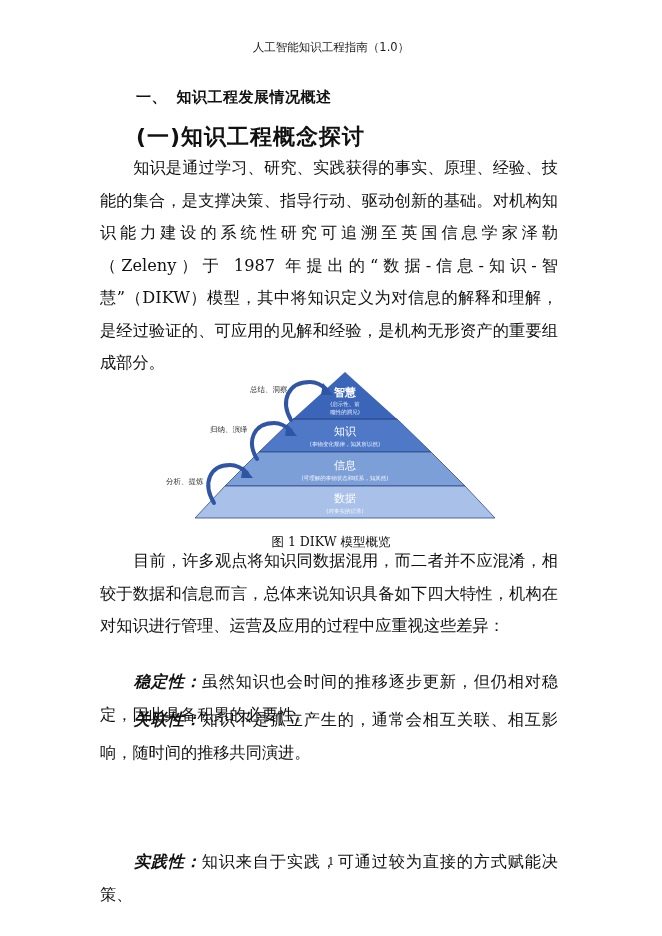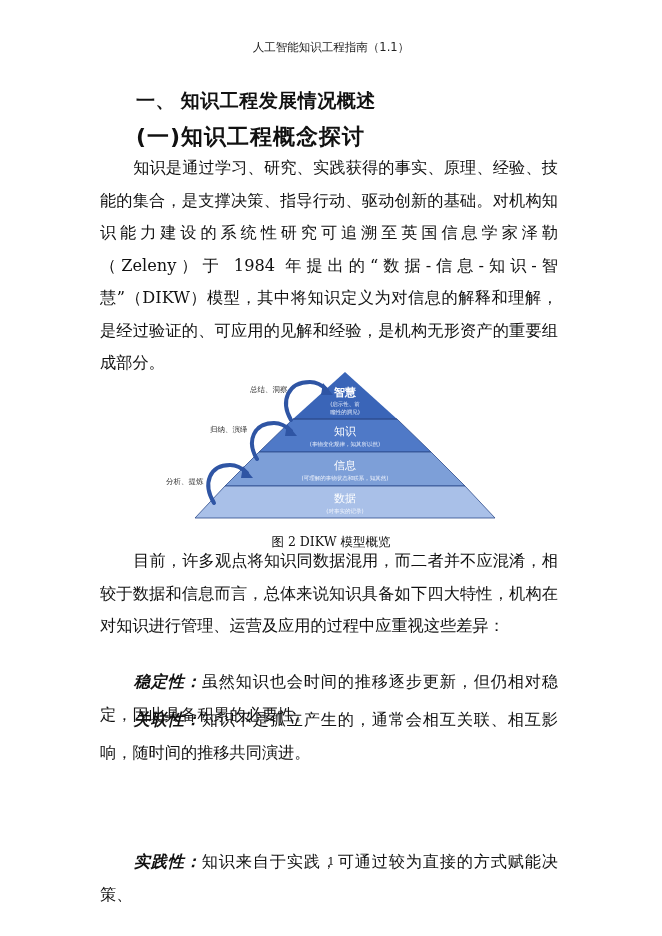--- a/index.html
+++ b/index.html
@@ -1,46 +1,46 @@
 <!DOCTYPE html>
 <html><head>
 <meta charset="utf-8">
 <style>
   html, body { margin:0; padding:0; background:#ffffff; }
   body { width:662px; height:936px; position:relative; overflow:hidden;
          font-family:"DejaVu Serif","Liberation Serif",serif; color:#111; }
   .header { position:absolute; top:40px; left:0; width:662px; text-align:center;
             font-family:"DejaVu Sans","Liberation Sans",sans-serif; font-size:11.5px; color:#222; }
-  .h1 { position:absolute; top:88px; left:136px; font-family:Liberation Sans, sans-serif;
-        font-weight:bold; font-size:19px; letter-spacing:0.5px; }
+  .h1 { position:absolute; top:88px; left:136px; font-family:Liberation Mono, monospace;
+        font-weight:bold; font-size:15px; letter-spacing:0.5px; }
   .h2 { position:absolute; top:122px; left:136px; font-family:"DejaVu Sans","Liberation Sans",sans-serif;
         font-weight:bold; font-size:22px; letter-spacing:1px; }
   .para { position:absolute; left:100px; width:458px; font-size:16.2px; line-height:32.5px;
           text-align:justify; text-align-last:left; }
   .para .ind { display:inline-block; width:33px; }
   .para b { font-family:"DejaVu Sans","Liberation Sans",sans-serif; font-weight:bold;font-style:italic; }
   .p1 { top:152px; }
   .p2 { top:545px; }
   .p3 { top:666px; }
   .p4 { top:704px; }
   .p5 { top:846px; }
   .figure { position:absolute; left:150px; top:365px; width:370px; height:162px; }
   .caption { position:absolute; top:534px; left:0; width:662px; text-align:center; font-size:12.5px; }
   .pagenum { position:absolute; top:855px; left:0; width:662px; text-align:center; font-size:11px; }
   svg text { font-family:"DejaVu Sans","Liberation Sans",sans-serif; }
 </style>
 </head>
 <body>
 
-<div class="header">人工智能知识工程指南（1.1）</div>
+<div class="header">人工智能知识工程指南（1.0）</div>
 
 <div class="h1">一、 知识工程发展情况概述</div>
 <div class="h2">(一)知识工程概念探讨</div>
 
-<div class="para p1"><span class="ind"></span><span>知识是通过学习、研究、实践获得的事实、原理、经验、技能的集合，是支撑决策、指导行动、驱动创新的基础。对机构知识能力建设的系统性研究可追溯至英国信息学家泽勒（Zeleny）于 1984 年提出的“数据-信息-知识-智慧”（DIKW）模型，其中将知识定义为对信息的解释和理解，是经过验证的、可应用的见解和经验，是机构无形资产的重要组成部分。</span></div>
+<div class="para p1"><span class="ind"></span><span>知识是通过学习、研究、实践获得的事实、原理、经验、技能的集合，是支撑决策、指导行动、驱动创新的基础。对机构知识能力建设的系统性研究可追溯至英国信息学家泽勒（Zeleny）于 1987 年提出的“数据-信息-知识-智慧”（DIKW）模型，其中将知识定义为对信息的解释和理解，是经过验证的、可应用的见解和经验，是机构无形资产的重要组成部分。</span></div>
 
 <div class="figure">
   <svg width="370" height="162" viewBox="0 0 370 162" xmlns="http://www.w3.org/2000/svg">
 
     <polygon points="195,7 247,54 143,54" fill="#3a65b8"></polygon>
     <polygon points="143,54 247,54 281,87 109,87" fill="#4f79c7" stroke="#2c4a8a" stroke-width="0.8"></polygon>
     <polygon points="109,87 281,87 315,121 75,121" fill="#7d9fd8" stroke="#2c4a8a" stroke-width="0.8"></polygon>
     <polygon points="75,121 315,121 345,153 45,153" fill="#a9c0e8" stroke="#2c4a8a" stroke-width="0.8"></polygon>
     <line x1="143" y1="54" x2="247" y2="54" stroke="#2c4a8a" stroke-width="0.8"></line>
 
@@ -64,21 +64,21 @@
       <polygon points="137,59 147,71 135,71"></polygon>
       <polygon points="173,18 183,30 171,30"></polygon>
     </g>
 
     <text x="16" y="119" font-size="7.5" fill="#333" id="a-0">分析、提炼</text>
     <text x="60" y="67" font-size="7.5" fill="#333" id="a-1">归纳、演绎</text>
     <text x="100" y="27" font-size="7.5" fill="#333" id="a-2">总结、洞察</text>
   </svg>
 </div>
 
-<div class="caption">图 2 DIKW 模型概览</div>
+<div class="caption">图 1 DIKW 模型概览</div>
 
 <div class="para p2"><span class="ind"></span><span>目前，许多观点将知识同数据混用，而二者并不应混淆，相较于数据和信息而言，总体来说知识具备如下四大特性，机构在对知识进行管理、运营及应用的过程中应重视这些差异：</span></div>
 
 <div class="para p3"><span class="ind"></span><b>稳定性：</b><span>虽然知识也会时间的推移逐步更新，但仍相对稳定，因此具备积累的必要性。</span></div>
 
 <div class="para p4"><span class="ind"></span><b>关联性：</b><span>知识不是孤立产生的，通常会相互关联、相互影响，随时间的推移共同演进。</span></div>
 
 <div class="para p5"><span class="ind"></span><b>实践性：</b><span>知识来自于实践，可通过较为直接的方式赋能决策、</span></div>
 
 <div class="pagenum">1</div>

